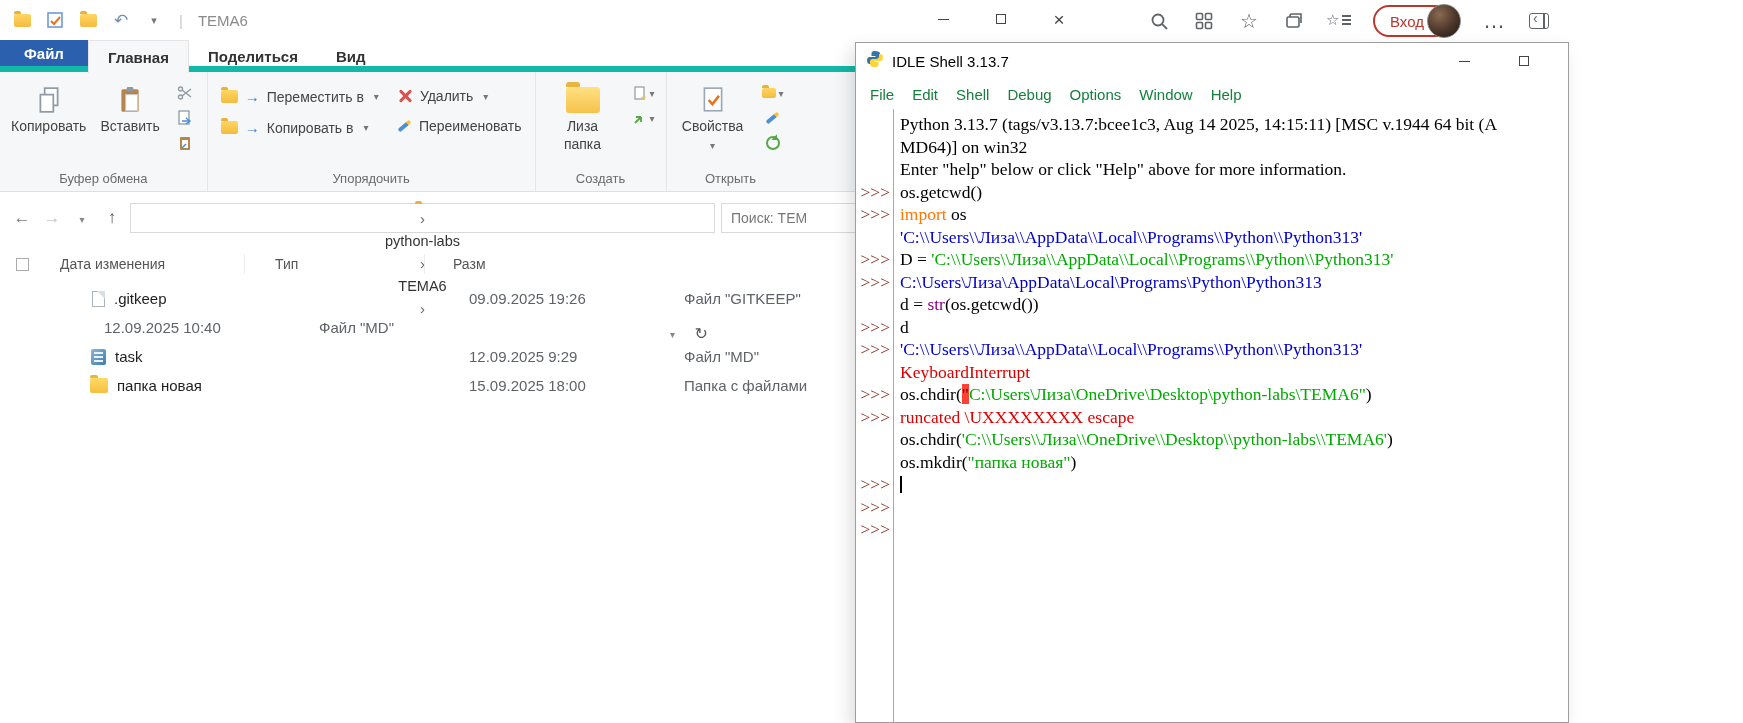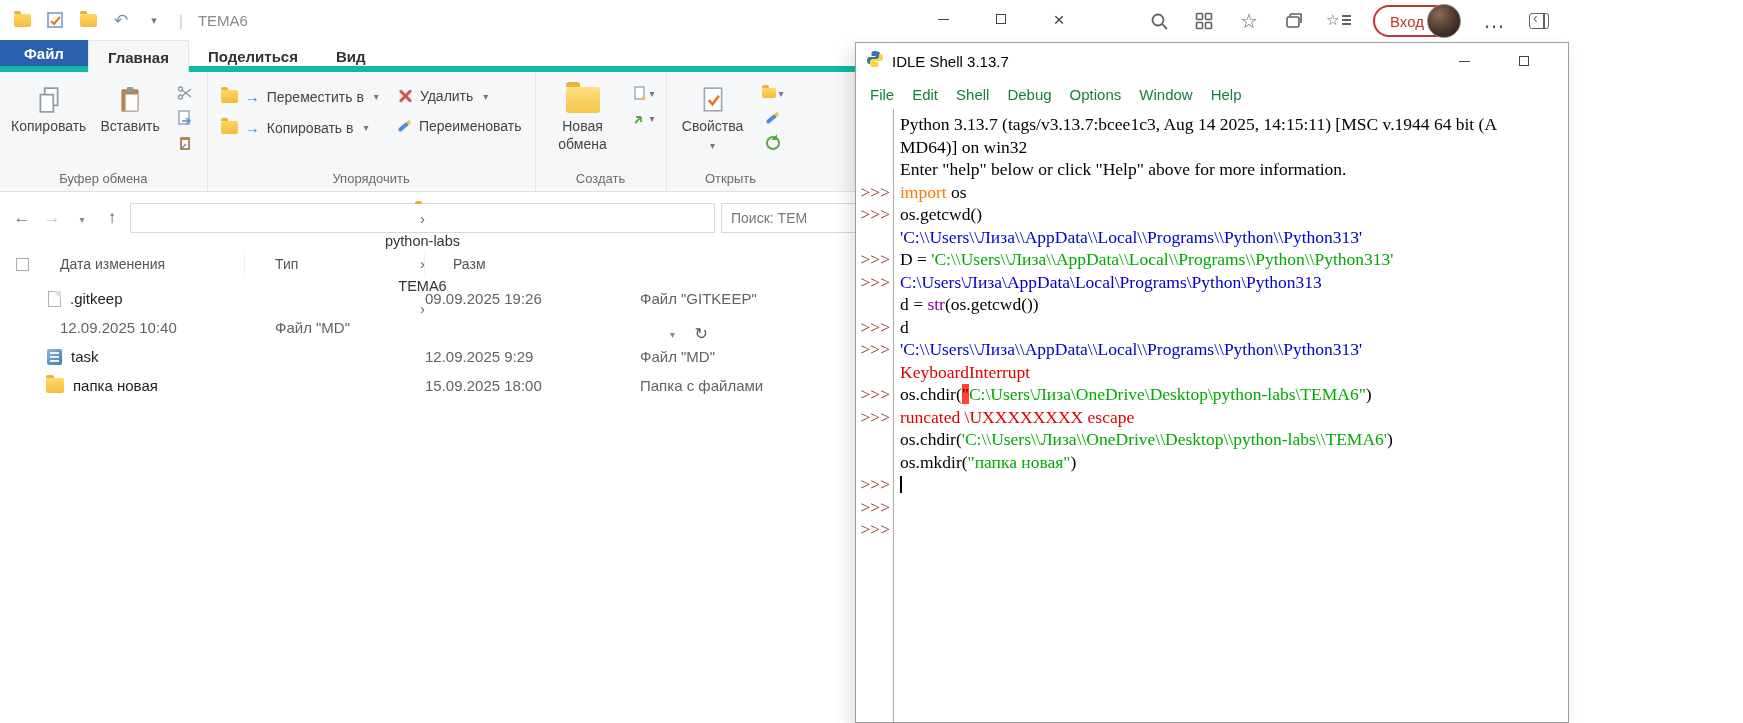--- a/index.html
+++ b/index.html
@@ -70,21 +70,21 @@
 
   .list-head { display:flex; align-items:center; height:28px; margin-top:14px; font-size:14px; color:#555; }
   .h-cell { border-right:1px solid #ededed; height:20px; display:flex; align-items:center; }
   .h-check { width:30px; padding-left:16px; border-right:none; }
   .h-check .cb { width:13px; height:13px; border:1px solid #ababab; background:#fff; }
   .h-name { width:365px; padding-left:16px; }
   .h-date { width:215px; padding-left:30px; }
   .h-type { width:180px; padding-left:30px; }
   .h-size { width:200px; padding-left:28px; border-right:none; }
 
-  .rows { margin-top:6px; }
+  .rows { margin-top:6px;margin-left:44px; }
   .frow { display:flex; align-items:center; height:29px; font-size:15px; }
   .fcheckpad { width:30px; }
   .fname-cell { width:365px; padding-left:16px; display:flex; align-items:center; color:#1e1e1e; }
   .fico { width:18px; height:15px; margin-right:9px; position:relative; flex:none; display:inline-block; }
   .fico.folder { background:linear-gradient(#ffd965,#f5bf41); border-radius:2px; }
   .fico.folder::before { content:""; position:absolute; top:-3px; left:0; width:8px; height:3px; background:#e9b53c; border-radius:2px 2px 0 0; }
   .fico.file { width:13px; height:16px; background:#fff; border:1px solid #aab4bd; margin-left:2px; }
   .fico.file::before { content:""; position:absolute; right:-1px; top:-1px; border:4px solid transparent; border-top-color:#d9e0e5; border-right-color:#d9e0e5; }
   .fico.md { width:15px; height:16px; margin-left:1px; background:linear-gradient(135deg,#8db7d8,#3f7cac); border-radius:2px; }
   .fico.md::after { content:""; position:absolute; left:3px; top:3px; right:3px; height:2px; background:#eaf2f8; box-shadow:0 4px 0 #eaf2f8, 0 8px 0 #eaf2f8; }
@@ -247,21 +247,21 @@
       </div>
       <div class="glabel">Упорядочить</div>
     </div>
 
     <div class="rgroup">
       <div class="gbody">
         <div class="bigbtn" style="width:86px">
           <span class="ric">
               <span class="big-folder"></span>
             </span>
-          <span>Новая обмена</span>
+          <span>Лиза папка</span>
         </div>
         <div class="smallcol">
           <span class="sbtn drop">
             <svg width="14" height="14" viewBox="0 0 14 14">
                 <rect x="2" y="1" width="9" height="12" fill="#fff" stroke="#8e9aa6" stroke-width="1.2"></rect>
                 <path d="M10 9l1.2 2 2-.4-1.4 1.6.8 1.8-1.9-.9-1.6 1.2.3-2.1-1.7-1.1 2.1-.3z" fill="#f0c24b"></path>
               </svg>
           </span>
           <span class="sbtn drop">
             <svg width="14" height="14" viewBox="0 0 14 14">
@@ -451,22 +451,22 @@
         <div class="gline"></div>
         <div class="gline"></div>
         <div class="gline">&gt;&gt;&gt;</div>
         <div class="gline">&gt;&gt;&gt;</div>
         <div class="gline">&gt;&gt;&gt;</div>
       </div>
     <div class="codearea">
         <div class="cline"><span class="seg-n">Python 3.13.7 (tags/v3.13.7:bcee1c3, Aug 14 2025, 14:15:11) [MSC v.1944 64 bit (A</span></div>
         <div class="cline"><span class="seg-n">MD64)] on win32</span></div>
         <div class="cline"><span class="seg-n">Enter "help" below or click "Help" above for more information.</span></div>
+        <div class="cline"><span class="seg-n">os.getcwd()</span></div>
         <div class="cline"><span class="seg-kw">import</span><span class="seg-n"> os</span></div>
-        <div class="cline"><span class="seg-n">os.getcwd()</span></div>
         <div class="cline"><span class="seg-out">'C:\\Users\\Лиза\\AppData\\Local\\Programs\\Python\\Python313'</span></div>
         <div class="cline"><span class="seg-n">D = </span><span class="seg-str">'C:\\Users\\Лиза\\AppData\\Local\\Programs\\Python\\Python313'</span></div>
         <div class="cline"><span class="seg-out">C:\Users\Лиза\AppData\Local\Programs\Python\Python313</span></div>
         <div class="cline"><span class="seg-n">d = </span><span class="seg-bi">str</span><span class="seg-n">(os.getcwd())</span></div>
         <div class="cline"><span class="seg-n">d</span></div>
         <div class="cline"><span class="seg-out">'C:\\Users\\Лиза\\AppData\\Local\\Programs\\Python\\Python313'</span></div>
         <div class="cline"><span class="seg-err">KeyboardInterrupt</span></div>
         <div class="cline"><span class="seg-n">os.chdir(</span><span class="seg-hl">"</span><span class="seg-str">C:\Users\Лиза\OneDrive\Desktop\python-labs\TEMA6"</span><span class="seg-n">)</span></div>
         <div class="cline"><span class="seg-err">runcated \UXXXXXXXX escape</span></div>
         <div class="cline"><span class="seg-n">os.chdir(</span><span class="seg-str">'C:\\Users\\Лиза\\OneDrive\\Desktop\\python-labs\\TEMA6'</span><span class="seg-n">)</span></div>

